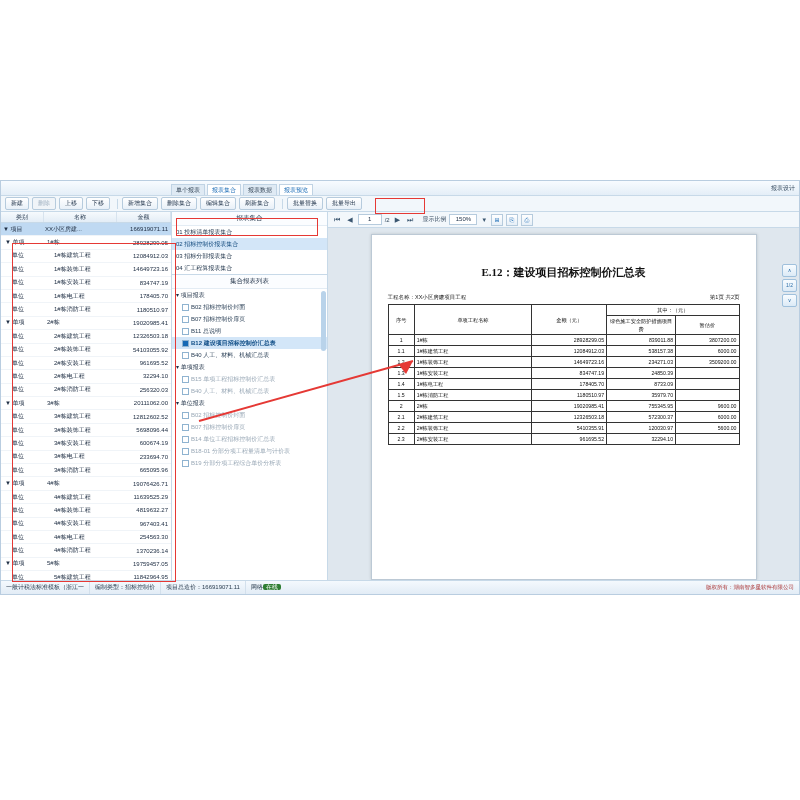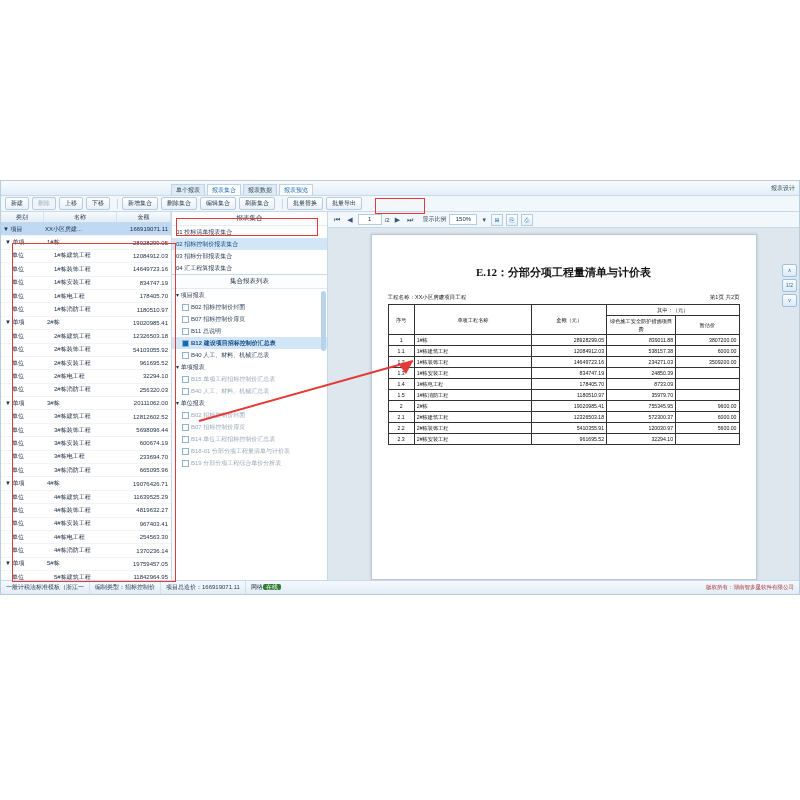--- a/index.html
+++ b/index.html
@@ -347,21 +347,21 @@
         <span class="navbtn">⏭</span>
         <span style="font-size:6px;color:#34495e;margin-left:4px">显示比例</span>
         <div class="zoombox">150%</div>
         <span class="navbtn">▾</span>
         <div class="sqbtn">⊞</div>
         <div class="sqbtn">⎘</div>
         <div class="sqbtn">⎙</div>
       </div>
       <div class="paperwrap">
         <div class="paper">
-          <div class="doc-title">E.12：分部分项工程量清单与计价表</div>
+          <div class="doc-title">E.12：建设项目招标控制价汇总表</div>
           <div class="doc-meta">
             <span>工程名称：XX小区房建项目工程</span>
             <span>第1页 共2页</span>
           </div>
           <table class="rpt">
             <thead>
               <tr>
                 <th rowspan="2" style="width:22px">序号</th>
                 <th rowspan="2" style="width:118px">单项工程名称</th>
                 <th rowspan="2" style="width:72px">金额（元）</th>

